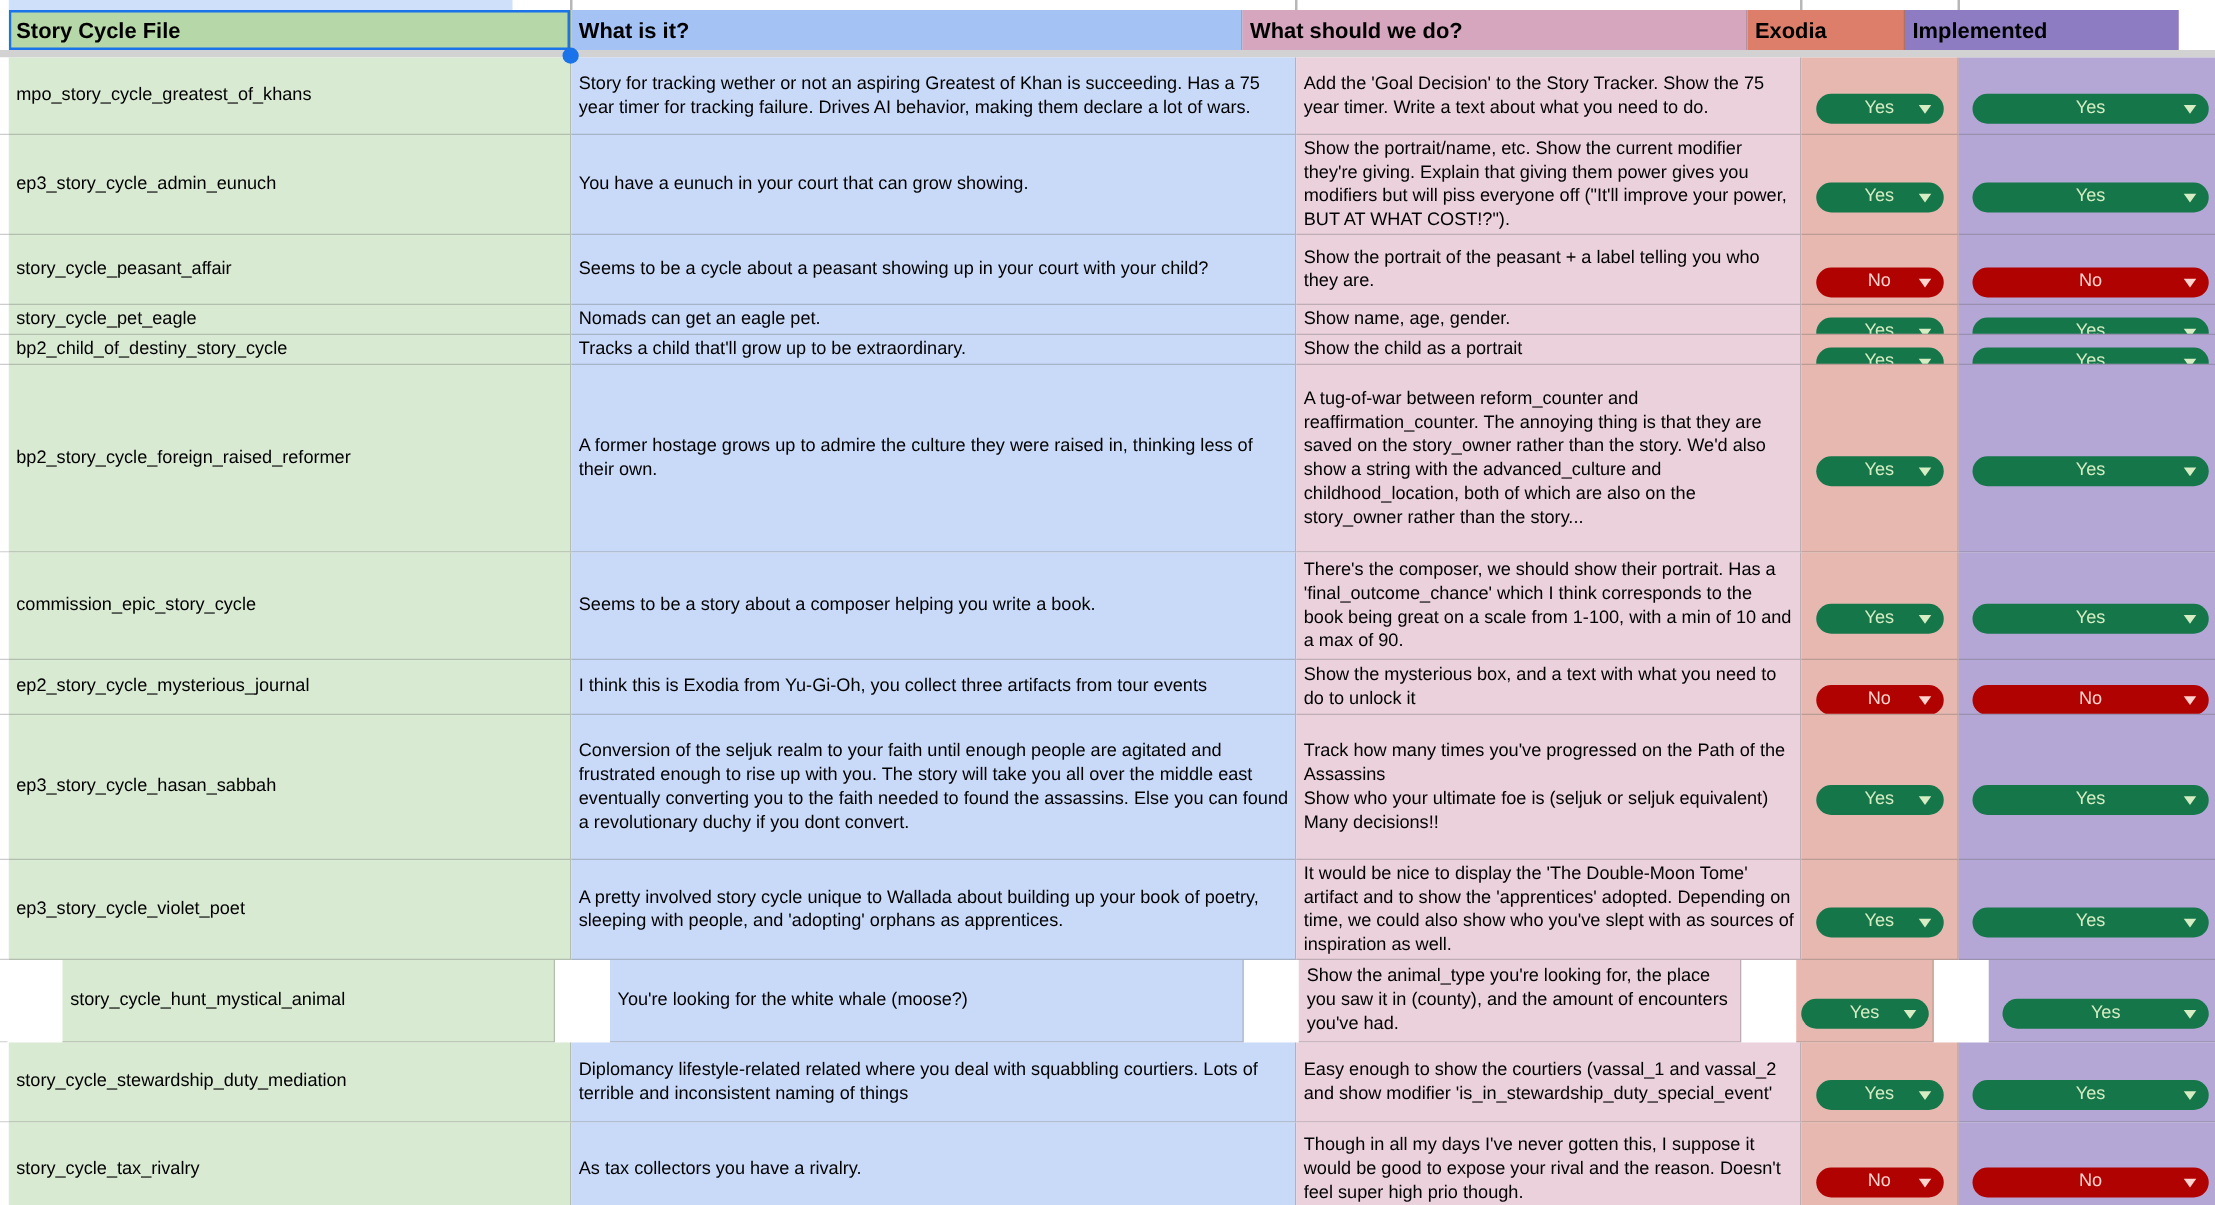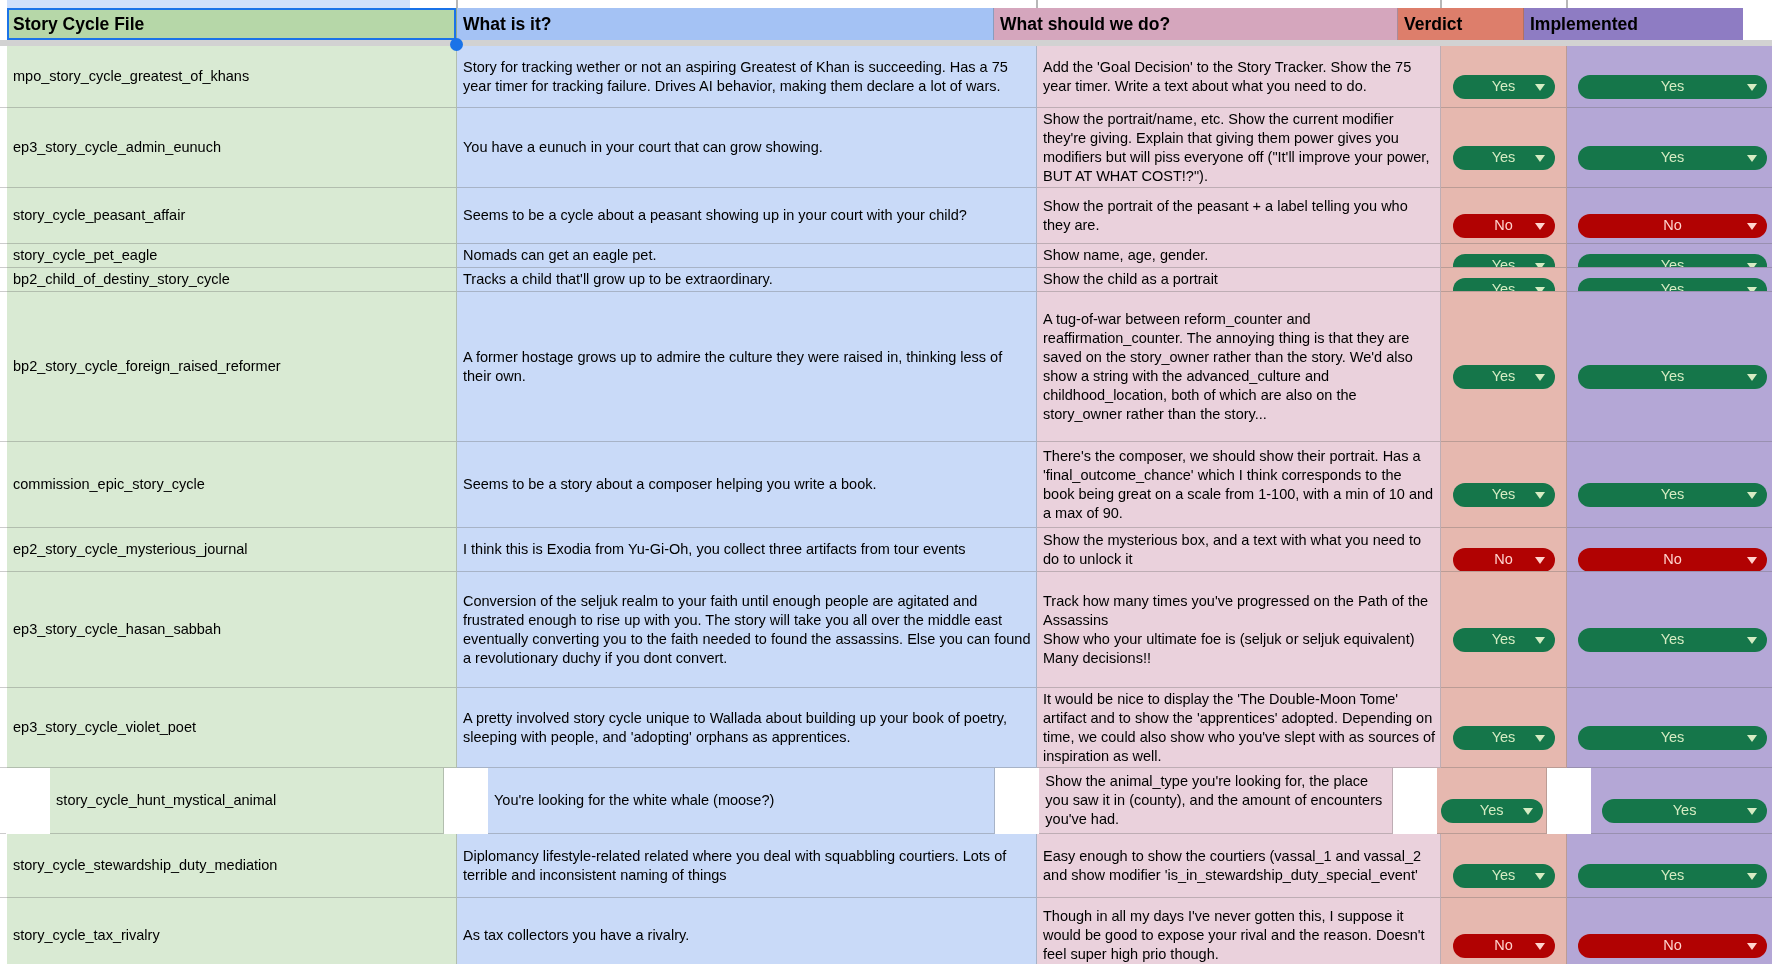--- a/index.html
+++ b/index.html
@@ -95,21 +95,21 @@
     <div class="hcell h-file">
       <span>Story Cycle File</span>
     </div>
     <div class="hcell h-what">
       <span>What is it?</span>
     </div>
     <div class="hcell h-action">
       <span>What should we do?</span>
     </div>
     <div class="hcell h-verdict">
-      <span>Verdict</span>
+      <span>Exodia</span>
     </div>
     <div class="hcell h-impl">
       <span>Implemented</span>
     </div>
   </div>
 
   <div class="freeze-divider"></div>
   <div class="sel-handle"></div>
 
   <div id="rows-container">

